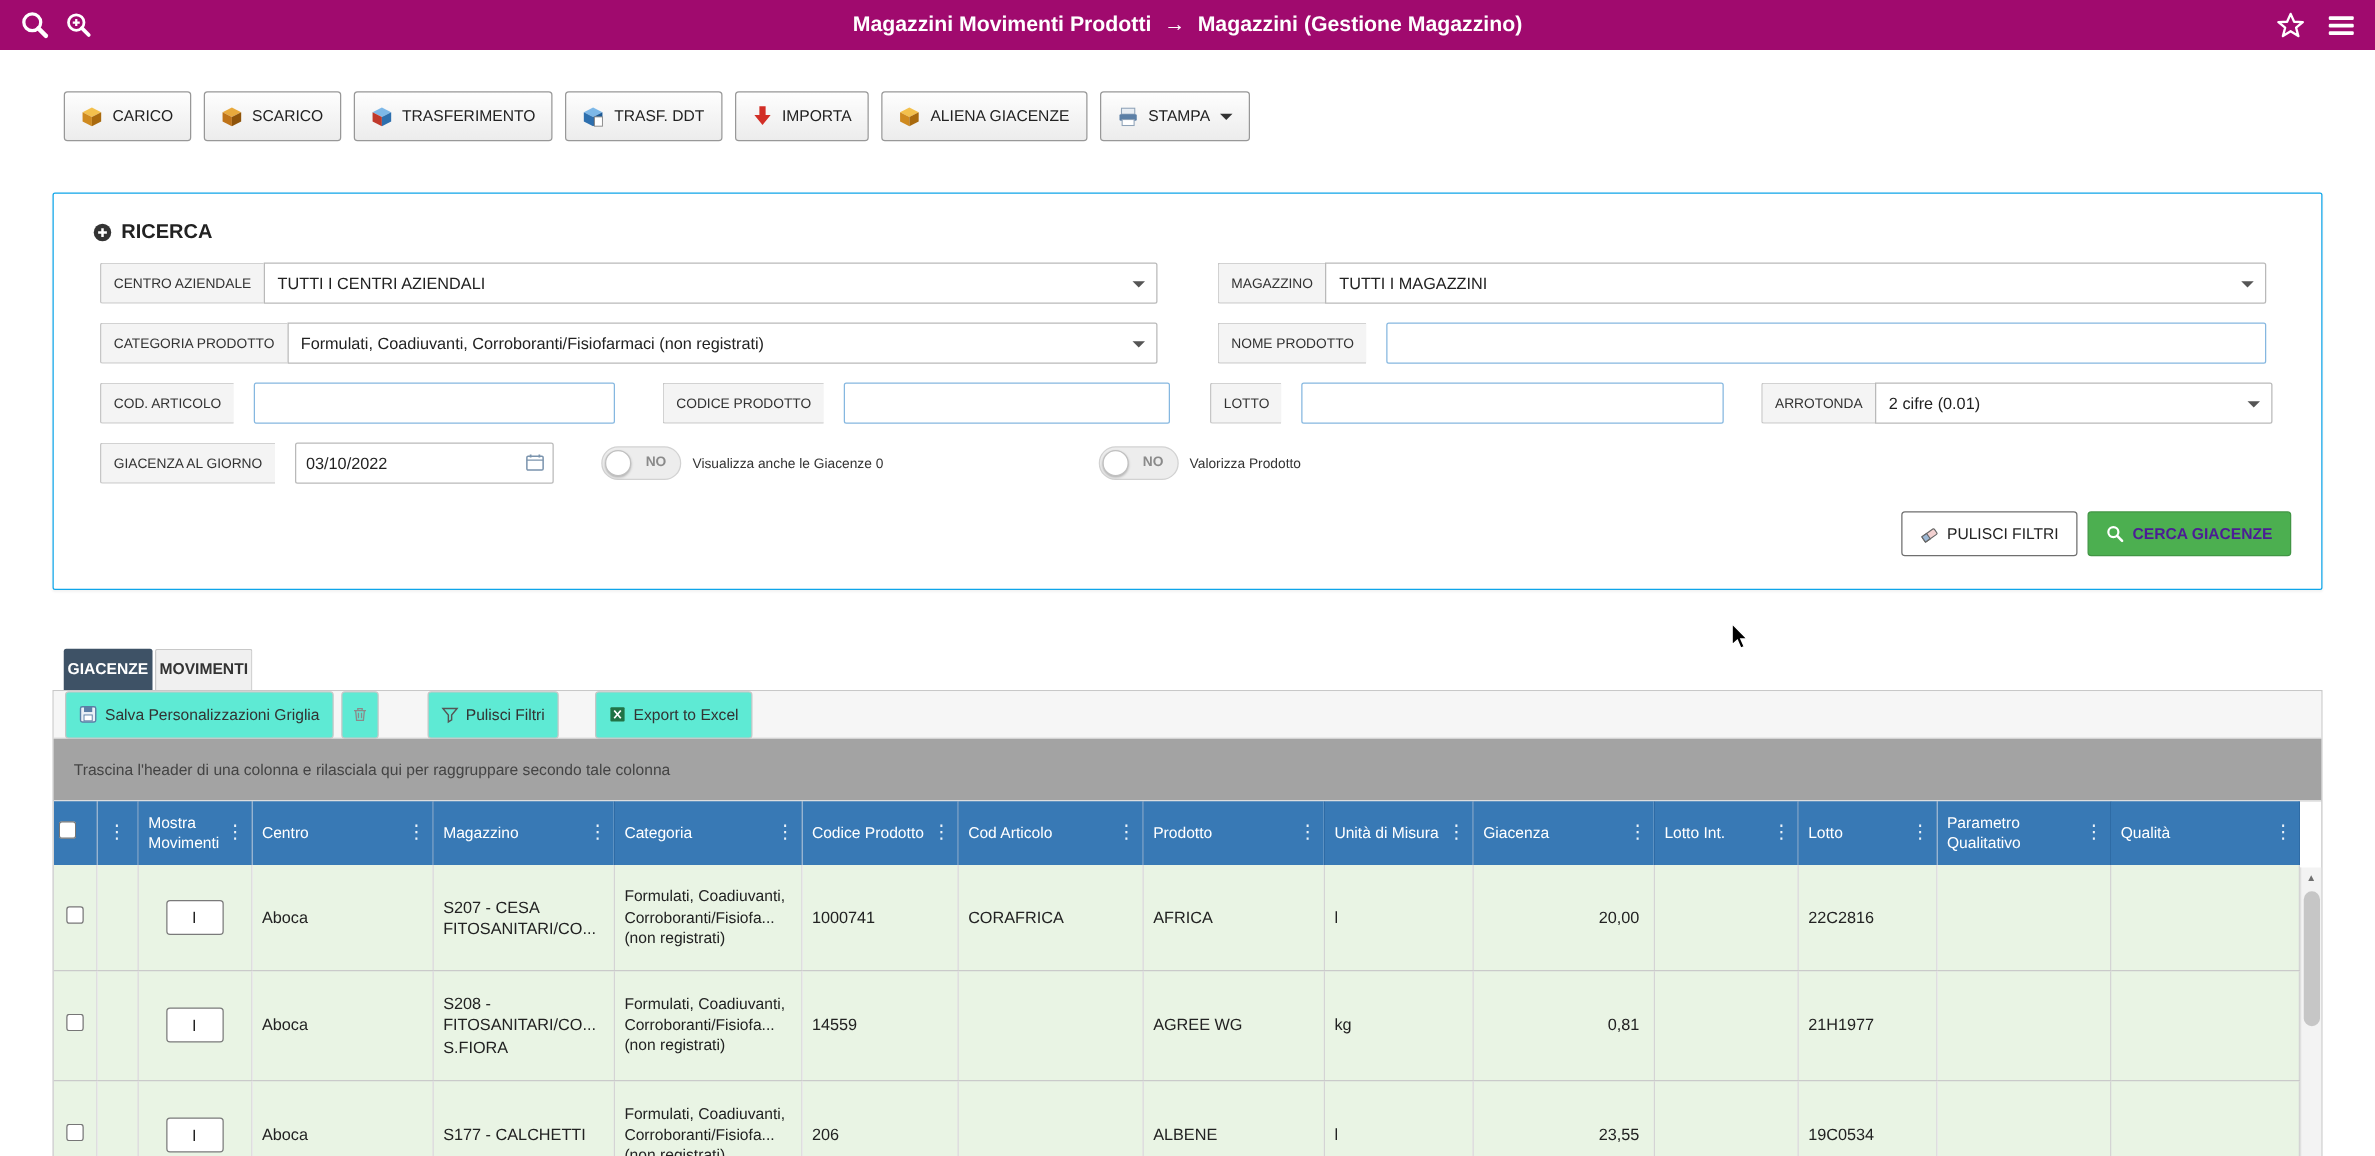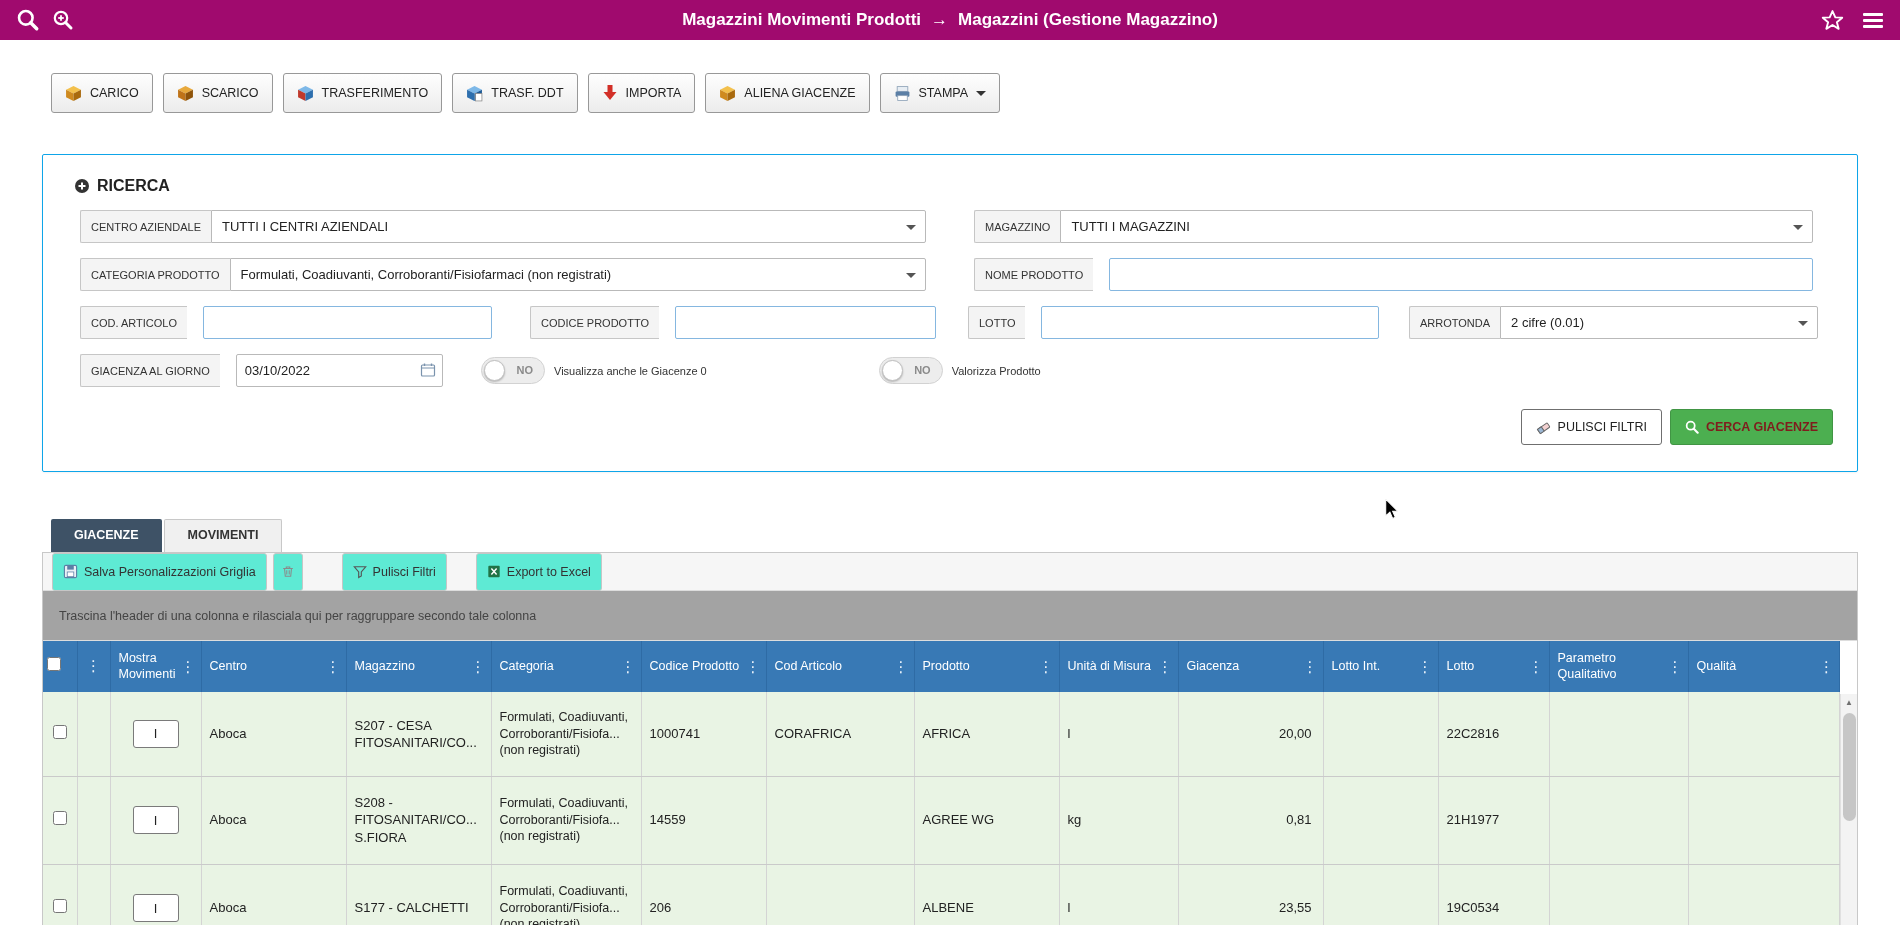--- a/index.html
+++ b/index.html
@@ -51,25 +51,25 @@
   .toggle-grp.second { margin-left:172px; }
   .pill { width:64px; height:27px; background:#ededed; border:1px solid #d2d2d2; border-radius:14px; position:relative; cursor:pointer; flex:none; }
   .knob { position:absolute; left:2px; top:2px; width:21px; height:21px; border-radius:50%;
           background:#fff; border:1px solid #c0c0c0; box-shadow:0 1px 2px rgba(0,0,0,.25); }
   .pill-text { position:absolute; right:11px; top:6px; font-size:11px; font-weight:bold; color:#8a8a8a; }
   .toggle-label { font-size:11px; color:#333; }
   .actions { display:flex; justify-content:flex-end; gap:8px; margin-top:22px; }
   .btn-outline { display:flex; align-items:center; gap:7px; height:36px; padding:0 14px; background:#fff;
                  border:1px solid #6f6f6f; border-radius:3px; font-size:12.5px; color:#222; cursor:pointer; }
   .btn-green { display:flex; align-items:center; gap:7px; height:36px; padding:0 14px; background:#4caf50;
-               border:1px solid #419544; border-radius:3px; font-size:12.5px; color:#7f1d1d; font-weight:bold; cursor:pointer; }
+               border:1px solid #419544; border-radius:3px; font-size:12.5px; color:#4c1d95; font-weight:bold; cursor:pointer; }
 
   
   .tabs { display:flex; gap:2px; margin:47px 0 0 51px; }
-  .tab { height:33px; line-height:33px; padding:0 23px; font-size:12.5px; font-weight:bold;
+  .tab { height:33px; line-height:33px; padding:0 3px; font-size:12.5px; font-weight:bold;
          border-radius:2px 2px 0 0; cursor:pointer; }
   .tab.active { background:#3e5266; color:#fff; }
   .tab.inactive { background:#f0f0f0; color:#333; border:1px solid #c8c8c8; border-bottom:none; line-height:31px; }
 
   
   .grid-card { margin:0 42px; border:1px solid #c8c8c8; height:600px; position:relative; background:#fff; }
   .grid-toolbar { height:38px; background:#f6f6f6; border-bottom:1px solid #ddd; display:flex; align-items:center;
                   padding:0 9px; gap:6px; }
   .gbtn { display:flex; align-items:center; gap:6px; height:38px; padding:0 10px; background:#5eead4;
           border:1px solid #c6c6c6; border-radius:3px; font-size:12.5px; color:#333; cursor:pointer; white-space:nowrap; }

